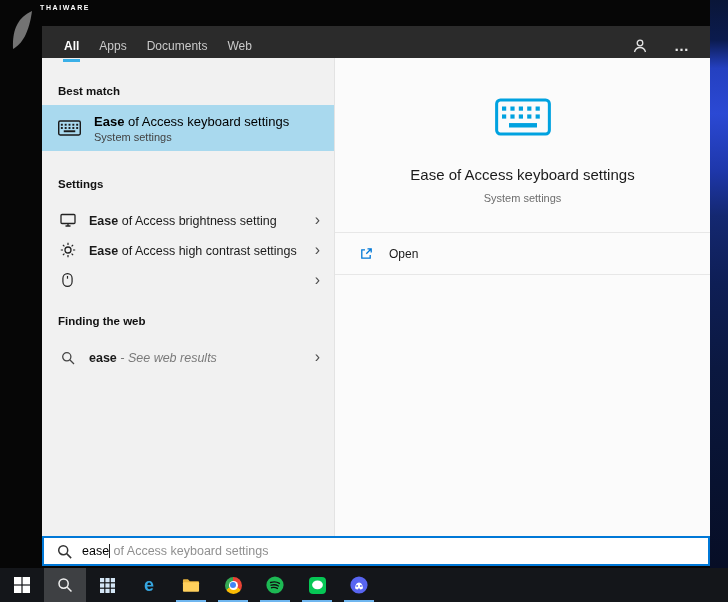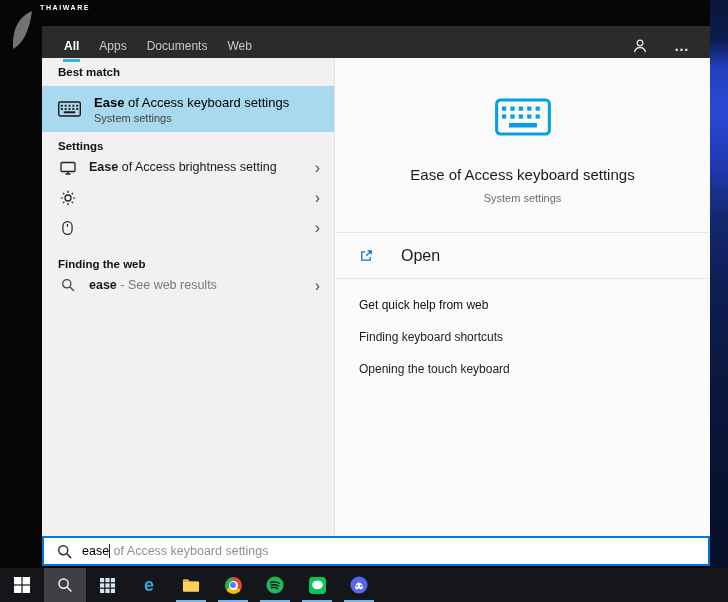--- a/index.html
+++ b/index.html
@@ -28,39 +28,39 @@
   .tab.active { color:#fff; font-weight:bold; }
   .tab.active::after { content:""; position:absolute; left:9px; right:9px; bottom:0; height:3px; background:var(--tabline); }
   .tab .caret { font-size:8px; margin-left:5px; color:#c9c9c9; }
   .tabbar-right { margin-left:auto; display:flex; align-items:center; gap:26px; padding-right:6px; }
   .ellipsis-btn { color:#e6e6e6; font-size:15px; font-weight:bold; letter-spacing:1px; cursor:pointer; line-height:10px; }
 
   .content { flex:1; min-height:0; display:flex; }
 
   
   .left-panel { width:293px; flex:none; background:#f1f1f1; border-right:1px solid #e3e3e3; }
-  .section-header { font-size:11.5px; font-weight:bold; color:#111; padding:8px 16px 8px; }
+  .section-header { font-size:11.5px; font-weight:bold; color:#111; padding:27px 16px 8px; }
   .best-match-row { height:46px; background:var(--highlight); display:flex; align-items:center; gap:13px; padding:0 12px 0 16px; cursor:pointer; }
   .bm-title { font-size:13px; color:#000; }
   .bm-sub { font-size:11px; color:#424242; margin-top:2px; }
-  .result-row { height:30px; display:flex; align-items:flex-start; gap:13px; padding:0 10px 0 17px; font-size:12.5px; color:#1a1a1a; cursor:pointer; }
+  .result-row { height:30px; display:flex; align-items:flex-end; gap:13px; padding:0 10px 0 17px; font-size:12.5px; color:#1a1a1a; cursor:pointer; }
   .result-row .icon-box { width:17px; display:flex; justify-content:center; }
   .chev { margin-left:auto; color:#505050; font-size:16px; line-height:1; padding:0 4px; }
   .bold { font-weight:bold; }
   .rest { white-space:pre; }
-  .dim { color:#7a7a7a; }
+  .dim { color:#7a7a7a;font-style:italic; }
 
   
   .right-panel { flex:1; background:#fbfbfb; display:flex; flex-direction:column; }
   .preview-top { text-align:center; padding-top:40px; }
   .preview-title { font-size:15px; color:#1b1b1b; margin-top:26px; }
   .preview-sub { font-size:11px; color:#6d6d6d; margin-top:9px; }
   .divider { height:1px; background:#e7e7e7; flex:none; }
   .div1 { margin-top:28px; }
-  .open-row { display:flex; align-items:center; gap:28px; padding:14px 24px 13px; font-size:16px; color:#1a1a1a; cursor:pointer; }
+  .open-row { display:flex; align-items:center; gap:16px; padding:14px 24px 13px; font-size:12px; color:#1a1a1a; cursor:pointer; }
   .help-section { padding:19px 24px; }
   .help-header { font-size:12px; color:#0f0f0f; }
   .help-link { font-size:12px; color:#1d1d1d; margin-top:18px; cursor:pointer; }
 
   
   .search-box { height:30px; flex:none; background:#fff; border:2px solid var(--accent);
     display:flex; align-items:center; gap:10px; padding:0 10px 0 13px; cursor:text; }
   .search-text { font-size:12.5px; display:flex; align-items:center; }
   .typed { color:#000; }
   .caret-bar { width:1px; height:14px; background:#222; }
@@ -152,20 +152,21 @@
 
         <div class="result-row">
           <span class="icon-box">
             <svg width="16" height="16" viewBox="0 0 16 16">
                 <circle cx="8" cy="8" r="3" fill="none" stroke="#222" stroke-width="1.3"></circle>
                 <g stroke="#222" stroke-width="1.2">
                   <path d="M8 .8v2.2M8 13v2.2M.8 8H3M13 8h2.2M2.9 2.9l1.5 1.5M11.6 11.6l1.5 1.5M13.1 2.9l-1.5 1.5M4.4 11.6l-1.5 1.5"></path>
                 </g>
               </svg>
           </span>
+          <span><span class="bold">Ease</span><span class="rest"> of Access high contrast settings</span></span>
           <span class="chev">›</span>
         </div>
 
         <div class="result-row">
           <span class="icon-box">
             <svg width="11" height="16" viewBox="0 0 12 16">
                 <rect x="1" y="1" width="10" height="14" rx="5" fill="none" stroke="#222" stroke-width="1.3"></rect>
                 <path d="M6 3.6v3" stroke="#222" stroke-width="1.3"></path>
               </svg>
           </span>
@@ -213,25 +214,20 @@
         <div class="open-row">
           <svg width="14" height="14" viewBox="0 0 14 14">
             <path d="M6 2.8H2.8v8.4h8.4V8" fill="none" stroke="var(--accent)" stroke-width="1.3"></path>
             <path d="M8.5 1.8h3.7v3.7M12 2L7.3 6.7" fill="none" stroke="var(--accent)" stroke-width="1.3"></path>
           </svg>
           <span>Open</span>
         </div>
 
         <div class="divider"></div>
 
-        <div class="help-section">
-          <div class="help-header">Get quick help from web</div>
-          <div class="help-link">Finding keyboard shortcuts</div>
-          <div class="help-link">Opening the touch keyboard</div>
-        </div>
       </div>
     </div>
 
     <div class="search-box">
       <svg width="15" height="15" viewBox="0 0 14 14">
         <circle cx="5.8" cy="5.8" r="4.2" fill="none" stroke="#333" stroke-width="1.4"></circle>
         <path d="M9 9l4.2 4.2" stroke="#333" stroke-width="1.4"></path>
       </svg>
       <span class="search-text">
         <span class="typed">ease</span>

